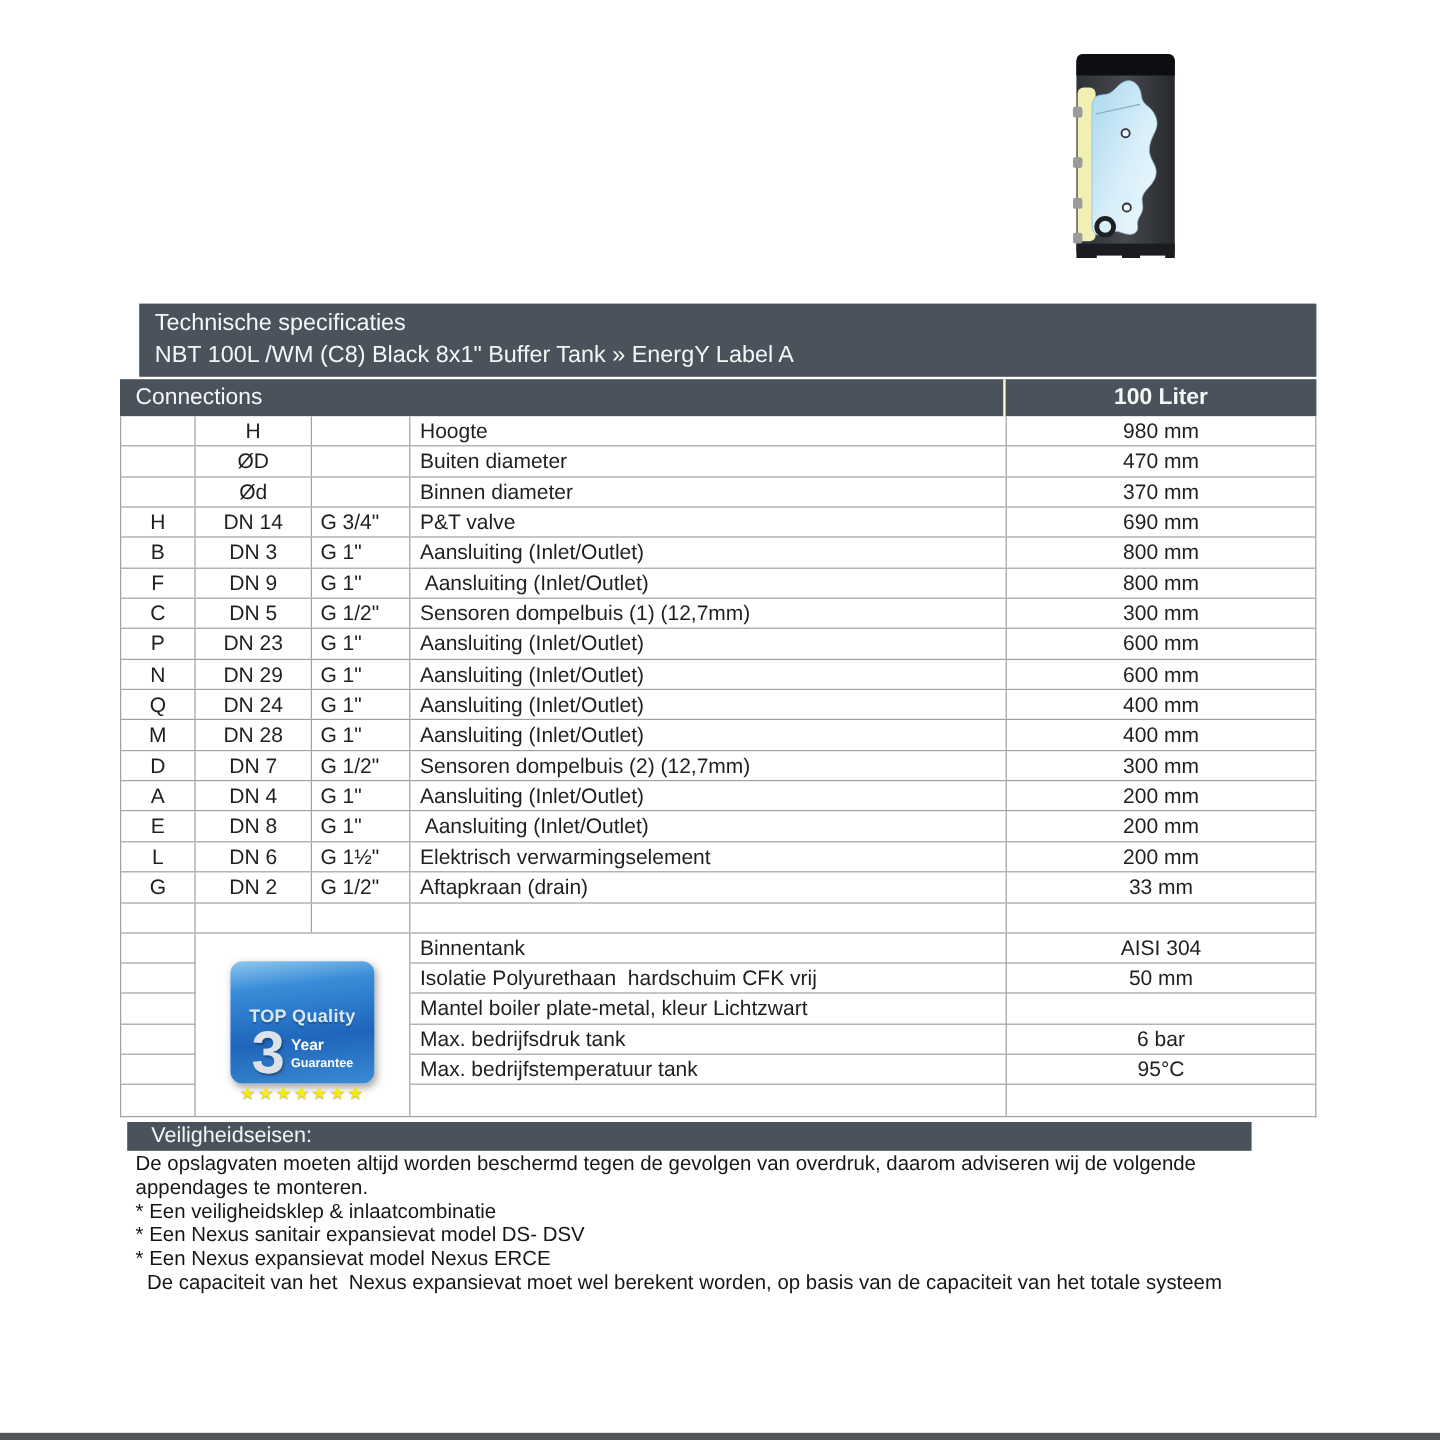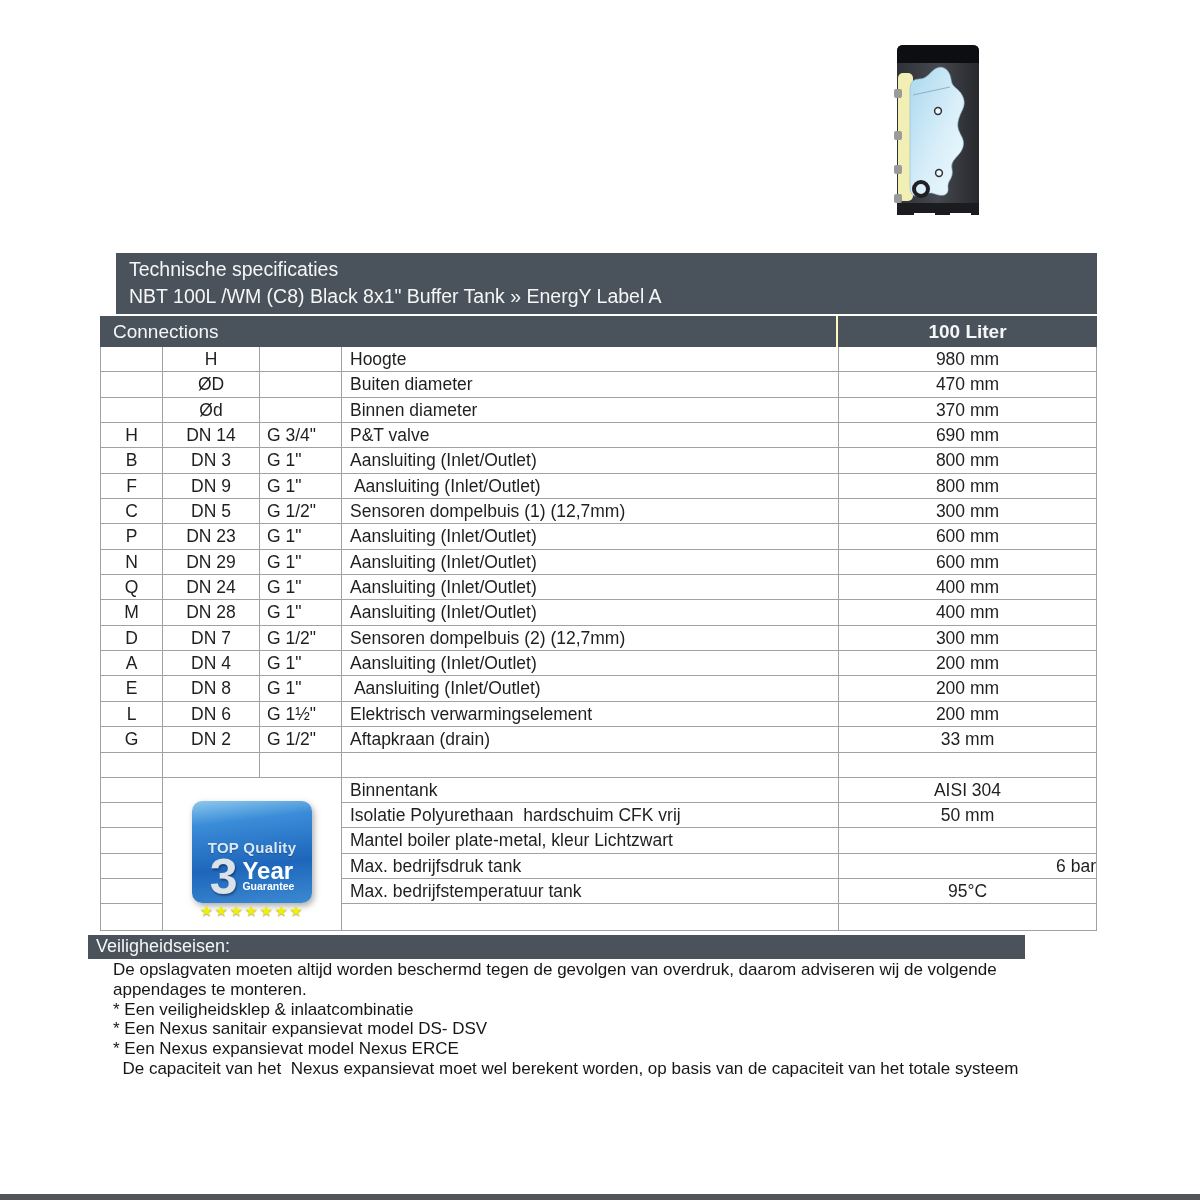--- a/index.html
+++ b/index.html
@@ -31,25 +31,25 @@
   .badge-cell{grid-column:2;grid-row:1/7;border-right:1px solid var(--line);position:relative;}
   .no-bb{border-bottom:none;}
   
   .badge{position:absolute;left:50%;top:23px;transform:translateX(-50%);width:120px;height:102px;border-radius:10px;
     background:linear-gradient(173deg,#8ec9ee 0%,#3a8cd8 22%,#1e66bb 62%,#3c8ad2 100%);
     box-shadow:2px 3px 6px rgba(90,90,90,.5);text-align:center;}
   .badge .btop{font-size:15px;font-weight:bold;color:#d9e8f4;padding-top:6px;letter-spacing:.3px;text-shadow:0 1px 1px rgba(0,0,0,.25);margin-top:32px;}
   .badge .bmid{display:flex;justify-content:center;align-items:center;gap:5px;margin-top:-3px;}
   .badge .bnum{font-size:50px;font-weight:bold;color:#dde2e8;line-height:48px;text-shadow:1px 2px 2px rgba(0,0,0,.35);}
   .badge .bcol{text-align:left;}
-  .badge .byr{font-size:24px;font-weight:bold;color:#ffffff;line-height:19px;}
+  .badge .byr{font-size:13px;font-weight:bold;color:#ffffff;line-height:19px;}
   .badge .bgu{font-size:10.5px;font-weight:bold;color:#ffffff;line-height:12px;}
   .badge .bstars{color:#f2ef04;font-size:15px;letter-spacing:1.5px;margin-top:1px;text-shadow:0 1px 1px rgba(0,0,0,.35);}
   
-  .safetybar{position:absolute;left:88px;top:935px;width:937px;height:24px;box-sizing:border-box;background:var(--dark);color:#f4f6f7;font-size:18px;line-height:23px;padding-left:8px;}
+  .safetybar{position:absolute;left:106px;top:935px;width:937px;height:24px;box-sizing:border-box;background:var(--dark);color:#f4f6f7;font-size:18px;line-height:23px;padding-left:20px;}
   .safetytext{position:absolute;left:113px;top:960px;width:995px;font-size:17px;line-height:19.8px;color:#161616;}
   .safetytext div{white-space:pre-wrap;}
   
   .pagebar{position:absolute;left:0;top:1194px;width:1200px;height:6px;background:#515458;}
 </style>
 </head>
 <body>
 
 <svg class="tank" viewBox="0 0 88 178" xmlns="http://www.w3.org/2000/svg">
   <defs>
@@ -232,21 +232,21 @@
         <div class="d-cell d-desc" style="grid-area: 1 / 3;">Binnentank</div>
         <div class="d-cell d-value" style="grid-area: 1 / 4;">AISI 304</div>
         <div class="d-cell" style="grid-area: 2 / 1;"></div>
         <div class="d-cell d-desc" style="grid-area: 2 / 3;">Isolatie Polyurethaan  hardschuim CFK vrij</div>
         <div class="d-cell d-value" style="grid-area: 2 / 4;">50 mm</div>
         <div class="d-cell" style="grid-area: 3 / 1;"></div>
         <div class="d-cell d-desc" style="grid-area: 3 / 3;">Mantel boiler plate-metal, kleur Lichtzwart</div>
         <div class="d-cell d-value" style="grid-area: 3 / 4;"></div>
         <div class="d-cell" style="grid-area: 4 / 1;"></div>
         <div class="d-cell d-desc" style="grid-area: 4 / 3;">Max. bedrijfsdruk tank</div>
-        <div class="d-cell d-value" style="grid-area: 4 / 4; text-align: right;">6 bar</div>
+        <div class="d-cell d-value" style="grid-area: 4 / 4;">6 bar</div>
         <div class="d-cell" style="grid-area: 5 / 1;"></div>
         <div class="d-cell d-desc" style="grid-area: 5 / 3;">Max. bedrijfstemperatuur tank</div>
         <div class="d-cell d-value" style="grid-area: 5 / 4;">95°C</div>
         <div class="d-cell no-bb" style="grid-area: 6 / 1;"></div>
         <div class="d-cell d-desc no-bb" style="grid-area: 6 / 3;"></div>
         <div class="d-cell d-value no-bb" style="grid-area: 6 / 4;"></div>
       </div>
   </div>
 </div>
 

